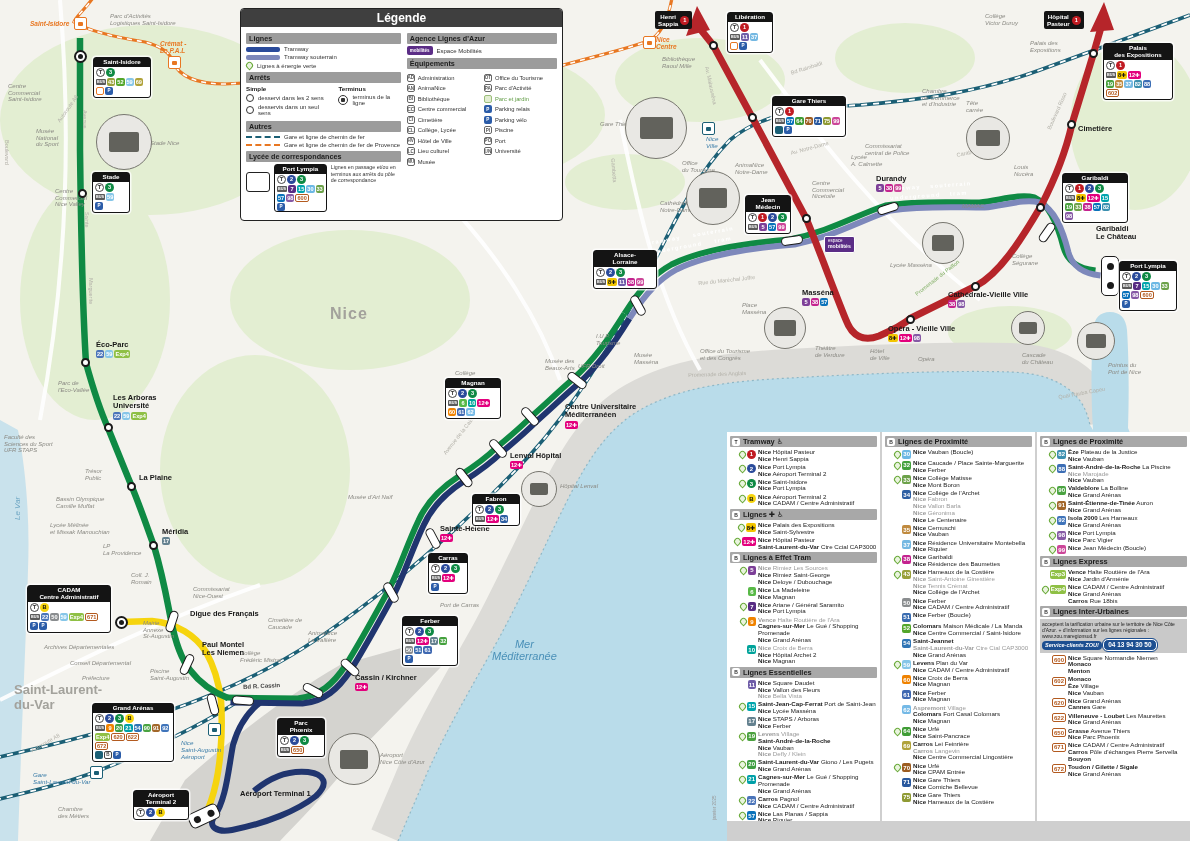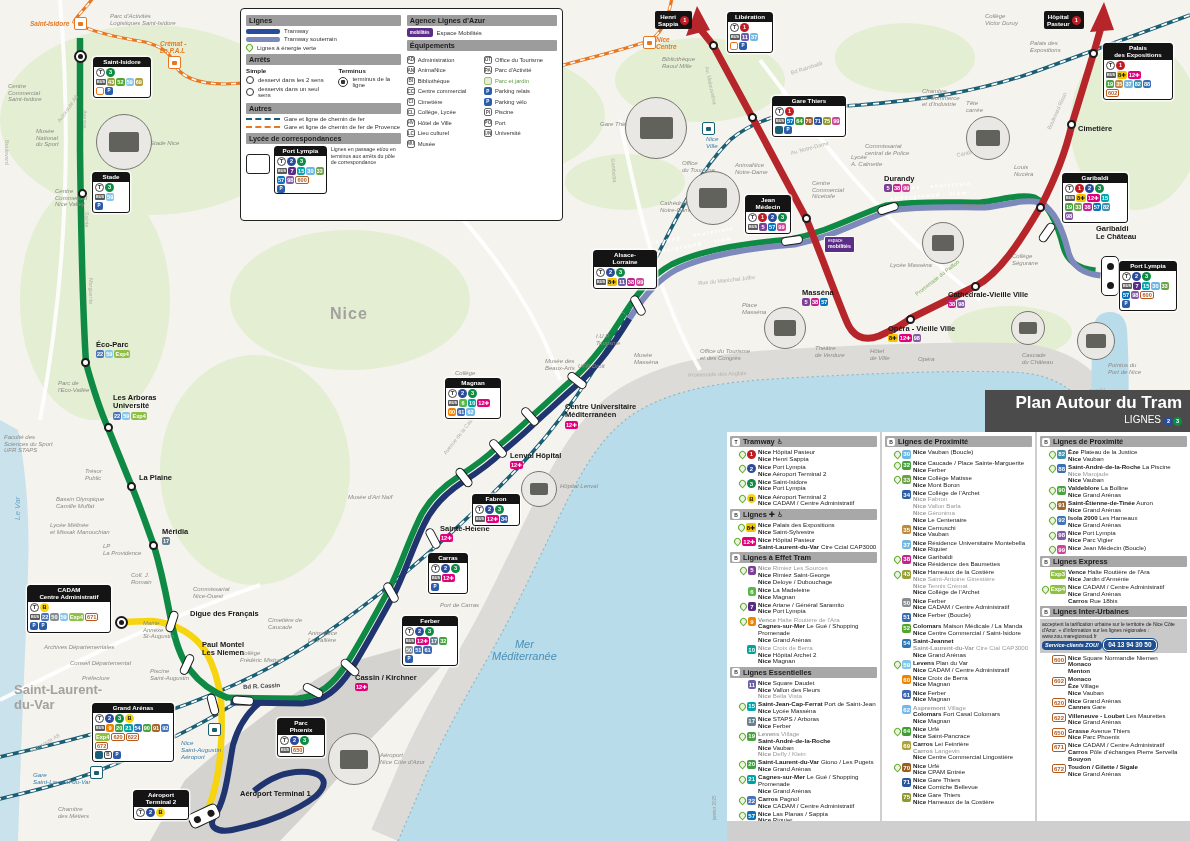--- a/index.html
+++ b/index.html
@@ -180,20 +180,21 @@
     </g>
 
     <path d="M80,38 L80,150 C81,230 82,300 86,363 C94,392 100,410 108,428 C117,450 124,468 132,487 C141,509 147,527 154,546 C163,576 167,600 171,620 C176,646 182,660 190,670 C200,683 212,692 228,698" fill="none" stroke="#0f8a44" stroke-width="6.5"></path>
 
     <path d="M697,25 L713,45 L752,117 L806,218 C820,252 833,288 846,320 C852,336 863,342 879,336 C893,330 903,325 911,318 L976,286 C1000,273 1021,240 1041,206 C1056,177 1066,151 1072,124 L1094,52 L1102,24" fill="none" stroke="#b6252a" stroke-width="7"></path>
     <polygon points="686,36 697,6 710,30" fill="#b6252a"></polygon>
     <polygon points="1090,32 1104,2 1114,30" fill="#b6252a"></polygon>
   </svg>
 
   <div id="legend">
+    <div class="ttl">Légende</div>
     <div class="cols">
       <div class="col" id="leg-left">
           <div class="lsec">Lignes</div>
           <div class="lrow">
             <span class="sw" style="background: rgb(42, 75, 155);"></span>
             <span>Tramway</span>
           </div>
           <div class="lrow">
             <span class="sw" style="background: rgb(125, 136, 187);"></span>
             <span>Tramway souterrain</span>
@@ -339,27 +340,20 @@
               <div class="eqrow">
                 <span class="mini eq">UN</span>
                 <span>Université</span>
               </div>
             </div>
           </div>
         </div>
     </div>
   </div>
 
-  <div id="titlebox">
-    <div class="t1">Plan Autour du Tram</div>
-    <div class="t2">
-        <span>LIGNES</span>
-        <span id="title-badges"><span class="b c" style="background: rgb(42, 75, 155); color: rgb(255, 255, 255);">2</span><span class="b c" style="background: rgb(15, 138, 68); color: rgb(255, 255, 255);">3</span></span>
-      </div>
-  </div>
 
   <div id="panel">
     <div id="pcols">
         <div class="pcol">
           <div class="psec">
             <span class="sic">T</span>
             <span>Tramway ♿</span>
           </div>
           <div class="pe">
             <span class="bwrap">
@@ -1182,21 +1176,21 @@
       <div class="lbl st" style="left: 440px; top: 525px;">Sainte-Hélène<div class="badges"><span class="b" style="background: rgb(227, 0, 125); color: rgb(255, 255, 255);">12✚</span></div></div>
       <div class="lbl st" style="left: 510px; top: 452px;">Lenval Hôpital<div class="badges"><span class="b" style="background: rgb(227, 0, 125); color: rgb(255, 255, 255);">12✚</span></div></div>
       <div class="lbl st" style="left: 565px; top: 403px;">Centre Universitaire
 Méditerranéen<div class="badges"><span class="b" style="background: rgb(227, 0, 125); color: rgb(255, 255, 255);">12✚</span></div></div>
       <div class="lbl st" style="left: 1078px; top: 125px;">Cimetière</div>
       <div class="lbl st" style="left: 1096px; top: 225px;">Garibaldi
 Le Château</div>
       <div class="lbl st" style="left: 948px; top: 291px;">Cathédrale-Vieille Ville<div class="badges"><span class="b" style="background: rgb(196, 35, 143); color: rgb(255, 255, 255);">38</span><span class="b" style="background: rgb(134, 89, 165); color: rgb(255, 255, 255);">98</span></div></div>
       <div class="lbl st" style="left: 888px; top: 325px;">Opéra - Vieille Ville<div class="badges"><span class="b" style="background: rgb(242, 197, 0); color: rgb(17, 17, 17);">8✚</span><span class="b" style="background: rgb(227, 0, 125); color: rgb(255, 255, 255);">12✚</span><span class="b" style="background: rgb(134, 89, 165); color: rgb(255, 255, 255);">98</span></div></div>
       <div class="lbl st" style="left: 802px; top: 289px;">Masséna<div class="badges"><span class="b" style="background: rgb(125, 63, 152); color: rgb(255, 255, 255);">5</span><span class="b" style="background: rgb(196, 35, 143); color: rgb(255, 255, 255);">38</span><span class="b" style="background: rgb(10, 114, 186); color: rgb(255, 255, 255);">57</span></div></div>
-      <div class="lbl st" style="left: 876px; top: 175px; margin-left: 8px;">Durandy<div class="badges"><span class="b" style="background: rgb(125, 63, 152); color: rgb(255, 255, 255);">5</span><span class="b" style="background: rgb(196, 35, 143); color: rgb(255, 255, 255);">38</span><span class="b" style="background: rgb(204, 70, 153); color: rgb(255, 255, 255);">99</span></div></div>
+      <div class="lbl st" style="left: 876px; top: 175px;">Durandy<div class="badges"><span class="b" style="background: rgb(125, 63, 152); color: rgb(255, 255, 255);">5</span><span class="b" style="background: rgb(196, 35, 143); color: rgb(255, 255, 255);">38</span><span class="b" style="background: rgb(204, 70, 153); color: rgb(255, 255, 255);">99</span></div></div>
       <div class="lbl st" style="left: 240px; top: 790px;">Aéroport Terminal 1</div>
       <div class="pole" style="left: 93px; top: 57px; width: 56px;">
         <div class="pole-h" style="white-space: pre;">Saint-Isidore</div>
         <div class="prow">
           <span class="tico">T</span>
           <span class="b c" style="background: rgb(15, 138, 68); color: rgb(255, 255, 255);">3</span>
         </div>
         <div class="prow">
           <span class="bustag">BUS</span>
           <span class="b" style="background: rgb(154, 161, 60); color: rgb(255, 255, 255);">43</span>

